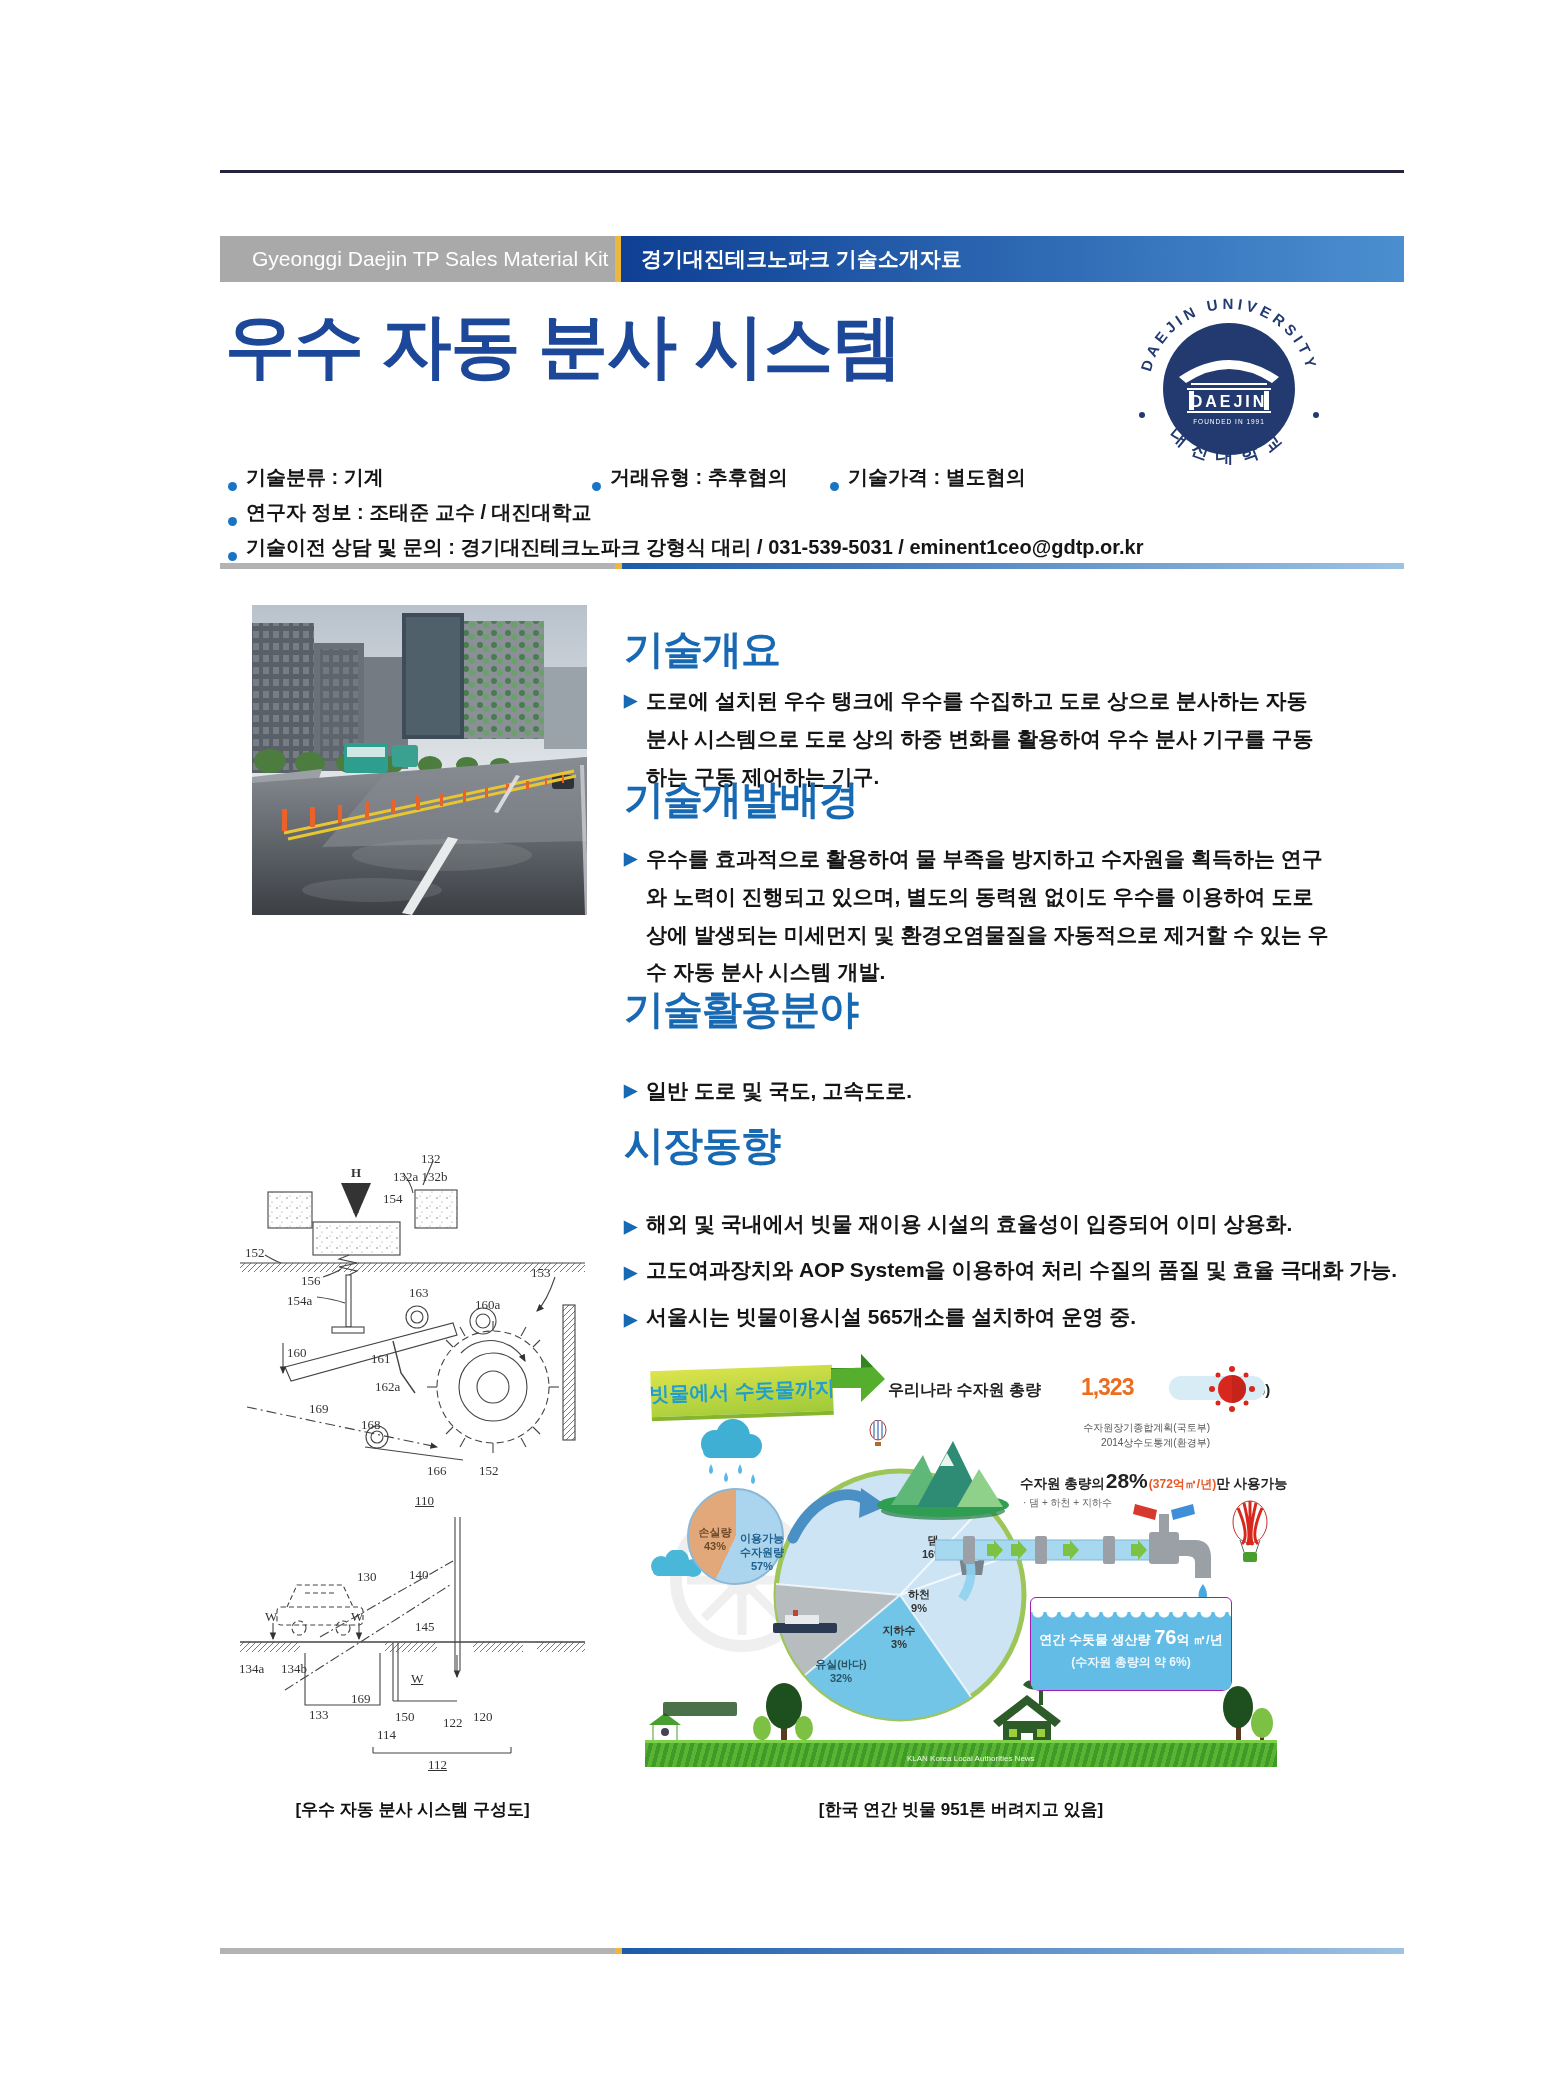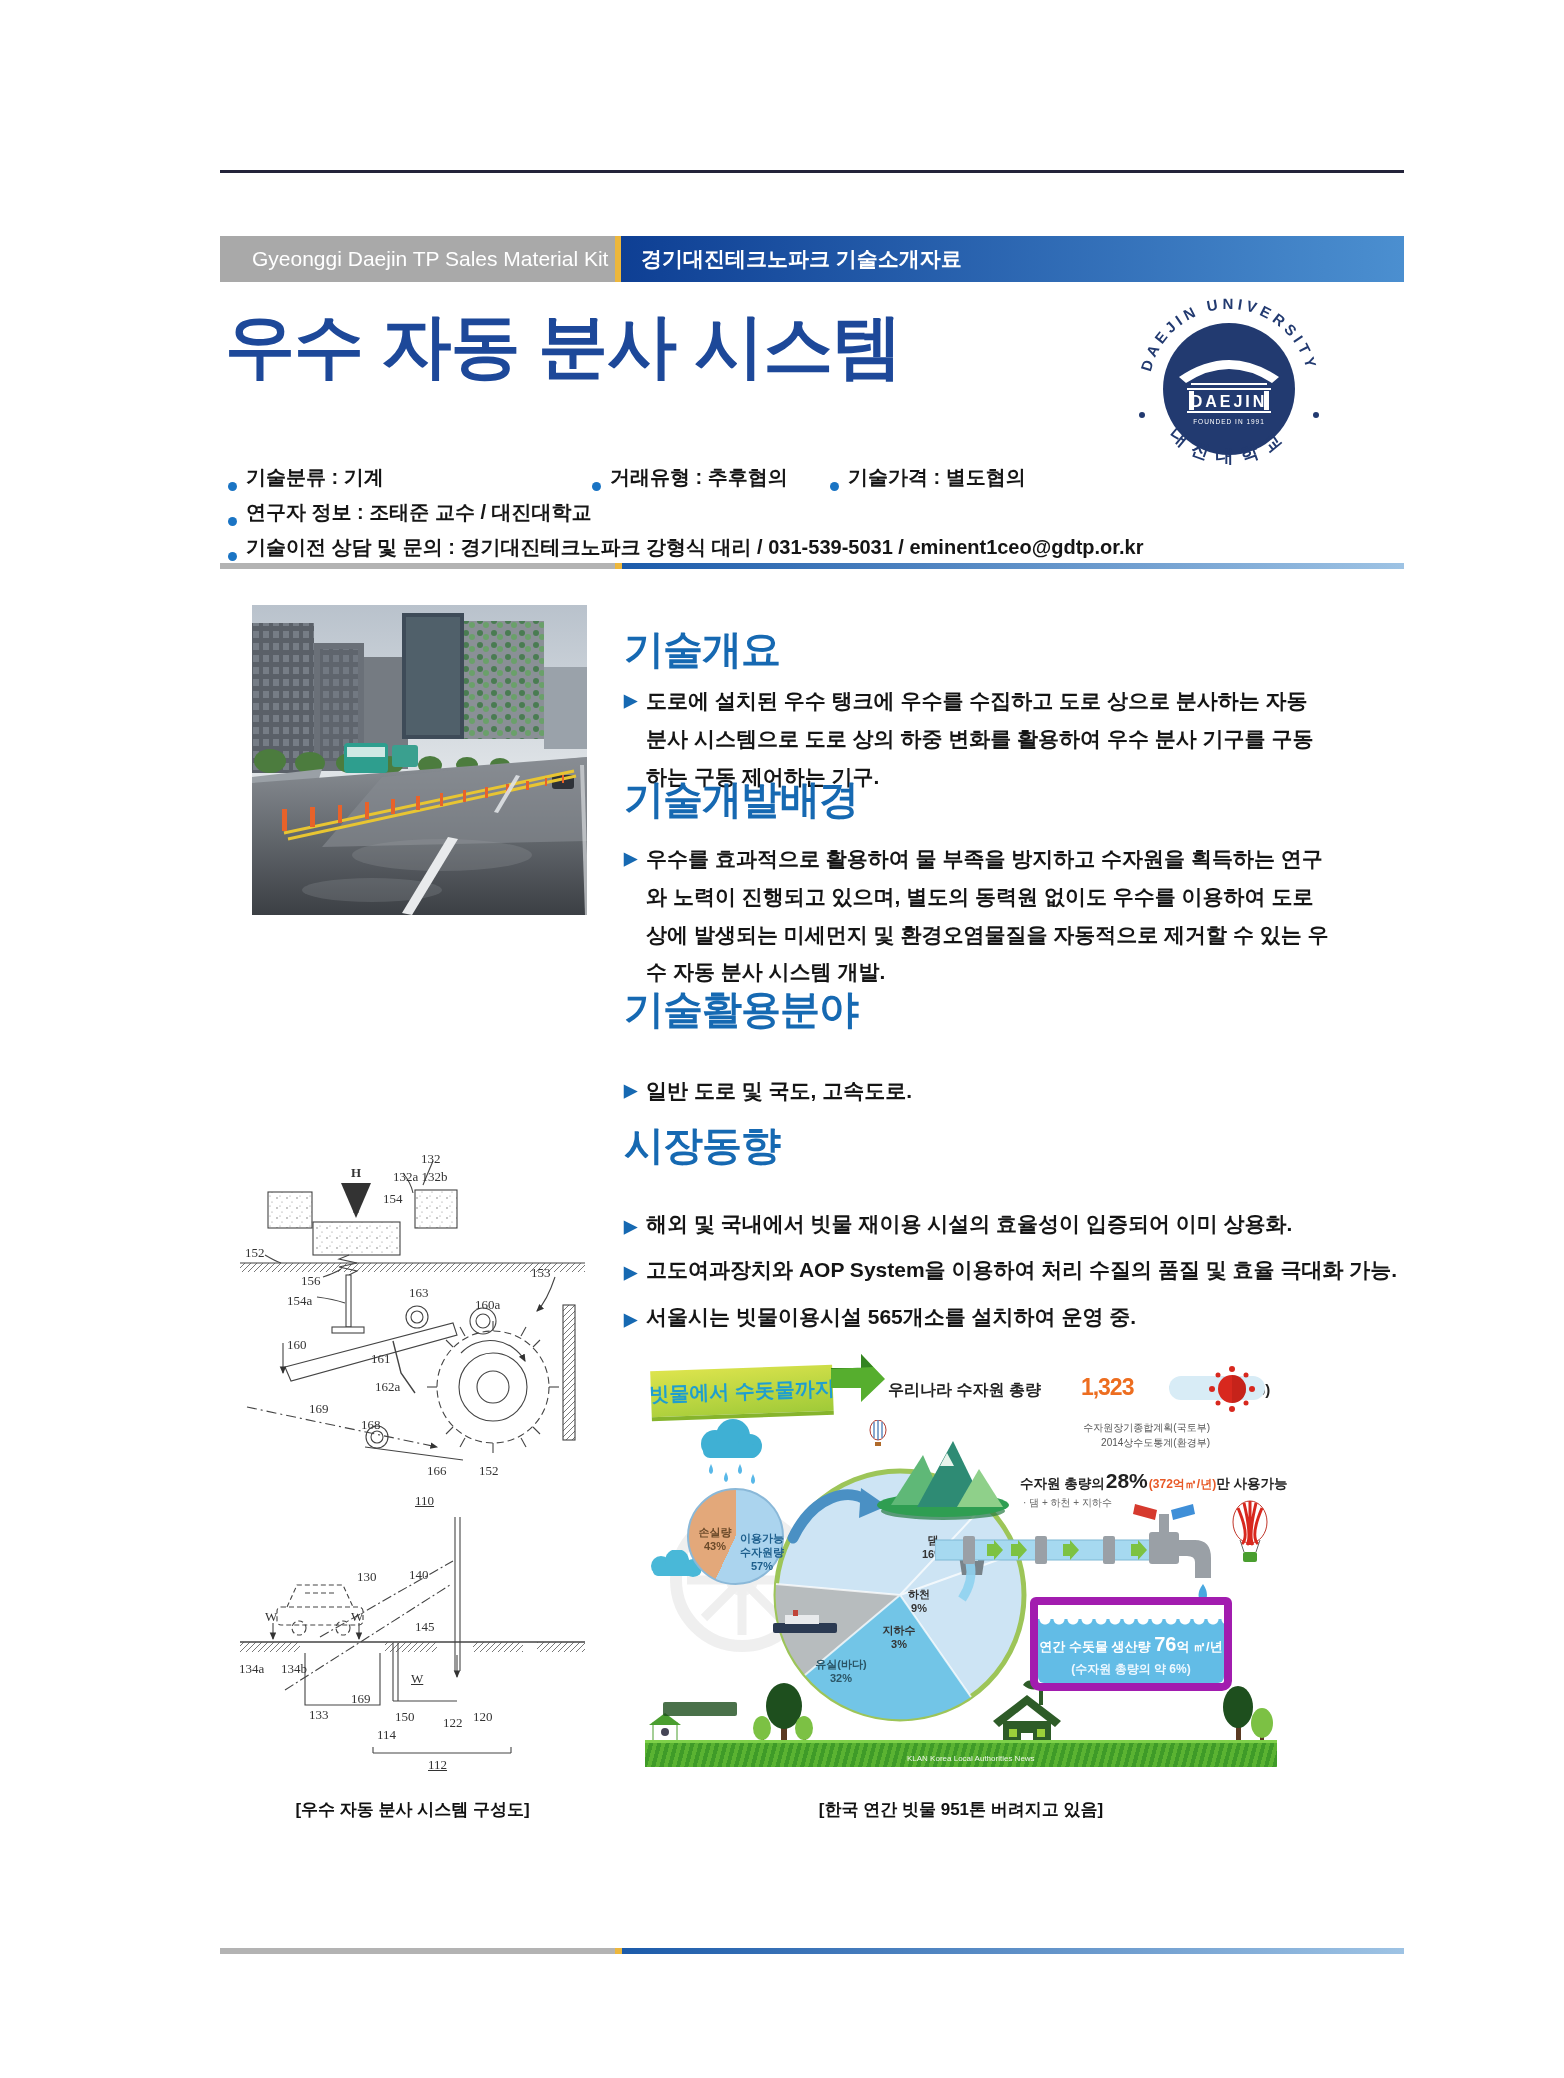--- a/index.html
+++ b/index.html
@@ -38,21 +38,21 @@
   .ig .headline .s{font-size:15px;font-weight:800;color:#222;}
   .ig .sources{left:320px;top:90px;width:245px;text-align:right;font-size:10px;color:#555;line-height:1.5;}
   .ig .usable{left:375px;top:139px;display:flex;align-items:baseline;white-space:nowrap;}
   .ig .usable .p,.ig .usable .s{font-size:13.5px;font-weight:800;color:#222;}
   .ig .usable .pct{font-size:21px;font-weight:800;color:#222;margin:0 1px;}
   .ig .usable .par{font-size:12px;font-weight:800;color:#e85a28;}
   .ig .note{left:378px;top:166px;font-size:10px;color:#666;}
   .ig .spie{left:42px;top:158px;width:97px;height:97px;border-radius:50%;border:2px solid #8ab8d8;
       background:conic-gradient(from 205deg,#e3a87a 0deg 155deg,#abd4ee 155deg 360deg);}
   .ig .plabel{position:absolute;font-size:11px;font-weight:bold;color:#333;text-align:center;line-height:1.25;}
-  .ig .tank{left:385px;top:267px;width:202px;height:94px;border:8px solid #a21caf;border-radius:6px 6px 10px 10px;
+  .ig .tank{left:385px;top:267px;width:202px;height:94px;border:1px solid #a21caf;border-radius:6px 6px 10px 10px;
       background:#fff;z-index:6;}
   .ig .water{position:absolute;left:0;top:14px;right:0;bottom:0;background:#62bce6;border-radius:0 0 6px 6px;}
   .ig .wave{position:absolute;left:0;top:14px;right:0;height:9px;
       background:radial-gradient(circle 6px at 7px 0px,#fff 5px,transparent 6px) repeat-x;background-size:14px 9px;}
   .ig .tankline1{position:absolute;left:0;top:28px;width:100%;text-align:center;color:#fff;font-weight:800;
       font-size:13px;white-space:nowrap;}
   .ig .tankline1 .big{font-size:20px;}
   .ig .tankline2{position:absolute;left:0;top:56px;width:100%;text-align:center;color:#eef8ff;font-weight:bold;font-size:12px;}
   .ig .grass{left:0;top:410px;width:632px;height:27px;
       background:repeating-linear-gradient(105deg,#5ab332 0 4px,#3f9b28 4px 8px);border-top:3px solid #7ed14a;}
@@ -332,21 +332,21 @@
     <span class="dlabel" style="left:126px;top:50px;font-weight:bold">H</span>
     <span class="dlabel" style="left:196px;top:36px">132</span>
     <span class="dlabel" style="left:168px;top:54px">132a 132b</span>
     <span class="dlabel" style="left:158px;top:76px">154</span>
     <span class="dlabel" style="left:306px;top:150px">153</span>
     <span class="dlabel" style="left:20px;top:130px">152</span>
     <span class="dlabel" style="left:76px;top:158px">156</span>
     <span class="dlabel" style="left:62px;top:178px">154a</span>
     <span class="dlabel" style="left:184px;top:170px">163</span>
     <span class="dlabel" style="left:250px;top:182px">160a</span>
-    <span class="dlabel" style="left:62px;top:222px">160</span>
+    <span class="dlabel" style="left:62px;top:230px">160</span>
     <span class="dlabel" style="left:146px;top:236px">161</span>
     <span class="dlabel" style="left:150px;top:264px">162a</span>
     <span class="dlabel" style="left:84px;top:286px">169</span>
     <span class="dlabel" style="left:136px;top:302px">168</span>
     <span class="dlabel" style="left:202px;top:348px">166</span>
     <span class="dlabel" style="left:254px;top:348px">152</span>
     <span class="dlabel" style="left:190px;top:378px;text-decoration:underline">110</span>
     <span class="dlabel" style="left:132px;top:454px">130</span>
     <span class="dlabel" style="left:184px;top:452px">140</span>
     <span class="dlabel" style="left:40px;top:494px">W</span>

